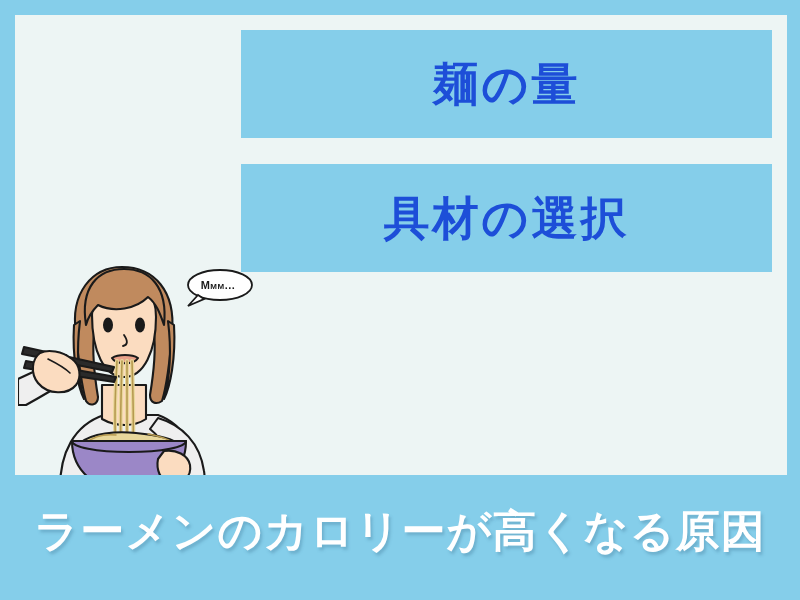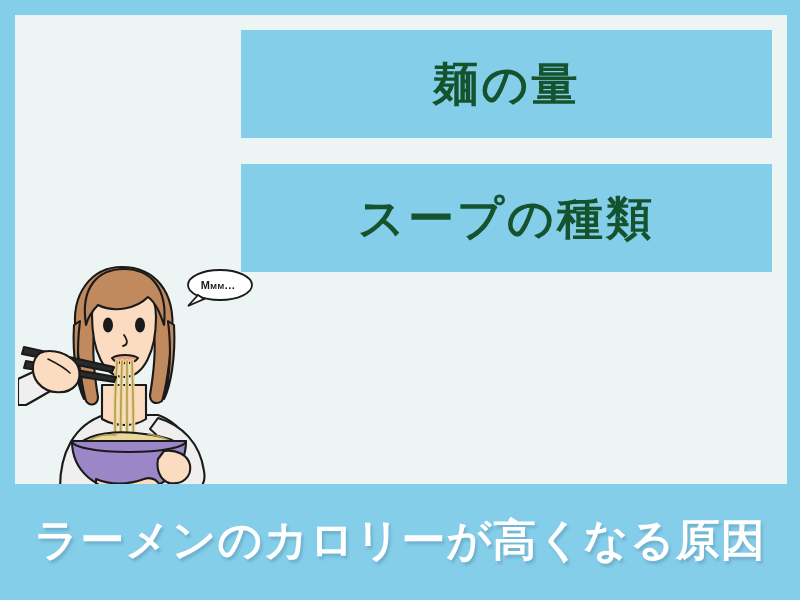--- a/index.html
+++ b/index.html
@@ -33,32 +33,32 @@
   .bar {
     width:531px;
     height:108px;
     background:#85CEEA;
     display:flex;
     align-items:center;
     justify-content:center;
     margin-bottom:26px;
   }
   .bar-label {
-    color:#14532d;
+    color:#1d4ed8;
     font-size:46px;
     font-weight:bold;
     letter-spacing:3px;
     line-height:1;
     white-space:nowrap;
   }
 
   
   #caption-band {
     position:absolute;
-    left:0; bottom:4px;
+    left:0; bottom:13px;
     width:800px; height:112px;
     background:#85CEEA;
     display:flex;
     align-items:center;
     justify-content:center;
   }
   #caption-text {
     color:#FFFFFF;
     font-size:44px;
     font-weight:bold;
@@ -101,21 +101,21 @@
 
   <div id="canvas">
 
     <div id="bars">
 
       <div class="bar">
         <span class="bar-label">麺の量</span>
       </div>
 
       <div class="bar">
-        <span class="bar-label">スープの種類</span>
+        <span class="bar-label">具材の選択</span>
       </div>
 
 
     </div>
 
   </div>
 
   <div id="illustration">
     <svg width="215" height="233" viewBox="0 0 215 233" xmlns="http://www.w3.org/2000/svg">
       <g stroke="#1a1a1a" stroke-width="2.1" stroke-linejoin="round" stroke-linecap="round">

